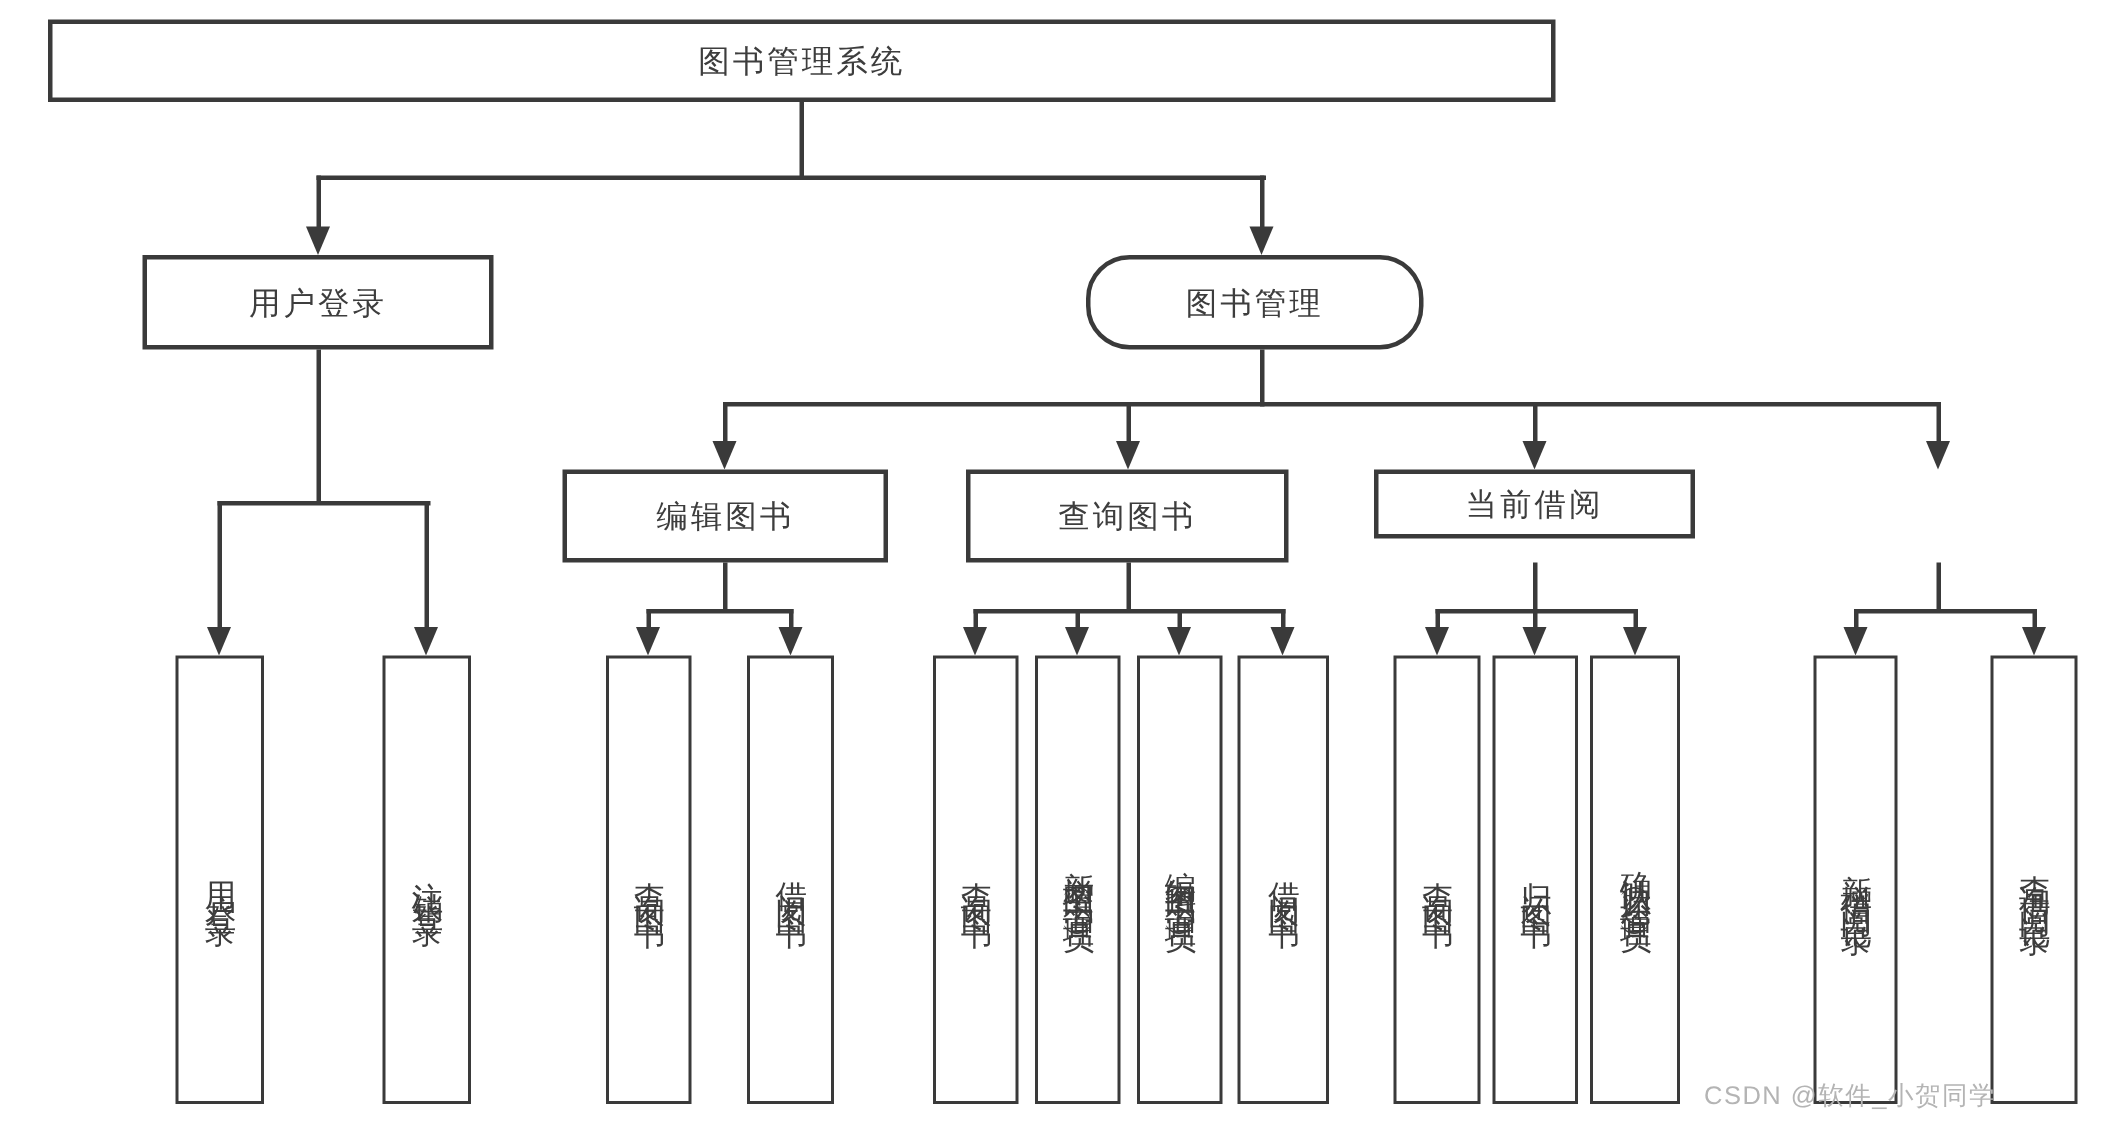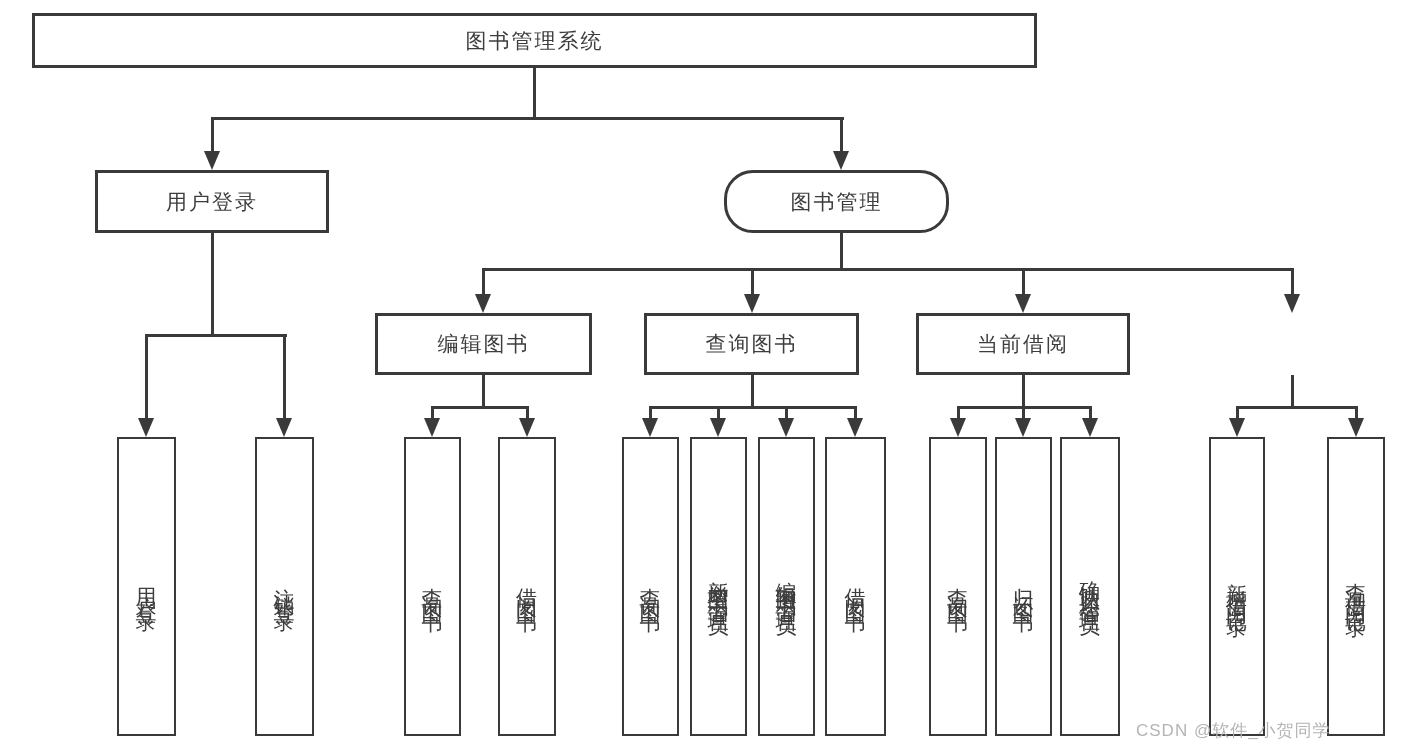--- a/index.html
+++ b/index.html
@@ -66,21 +66,21 @@
   <div class="vline" style="left:739px;top:268px;width:3px;height:28px;"></div>
   <div class="vline" style="left:1010px;top:268px;width:3px;height:28px;"></div>
   <div class="vline" style="left:1279px;top:268px;width:3px;height:28px;"></div>
   <div class="arrow" style="left:463px;top:294px;"></div>
   <div class="arrow" style="left:732px;top:294px;"></div>
   <div class="arrow" style="left:1003px;top:294px;"></div>
   <div class="arrow" style="left:1272px;top:294px;"></div>
 
   <div class="node" style="left:363px;top:313px;width:217px;height:62px;">编辑图书</div>
   <div class="node" style="left:632px;top:313px;width:215px;height:62px;">查询图书</div>
-  <div class="node" style="left:904px;top:313px;width:214px;height:62px;">当前借阅</div>
+  <div class="node" style="left:904px;top:313px;width:214px;height:46px;">当前借阅</div>
 
   <div class="vline" style="left:470px;top:375px;width:3px;height:33px;"></div>
   <div class="hline" style="left:419px;top:406px;width:98px;height:3px;"></div>
   <div class="vline" style="left:419px;top:406px;width:3px;height:14px;"></div>
   <div class="vline" style="left:514px;top:406px;width:3px;height:14px;"></div>
   <div class="arrow" style="left:412px;top:418px;"></div>
   <div class="arrow" style="left:507px;top:418px;"></div>
 
   <div class="vline" style="left:739px;top:375px;width:3px;height:33px;"></div>
   <div class="hline" style="left:637px;top:406px;width:208px;height:3px;"></div>

